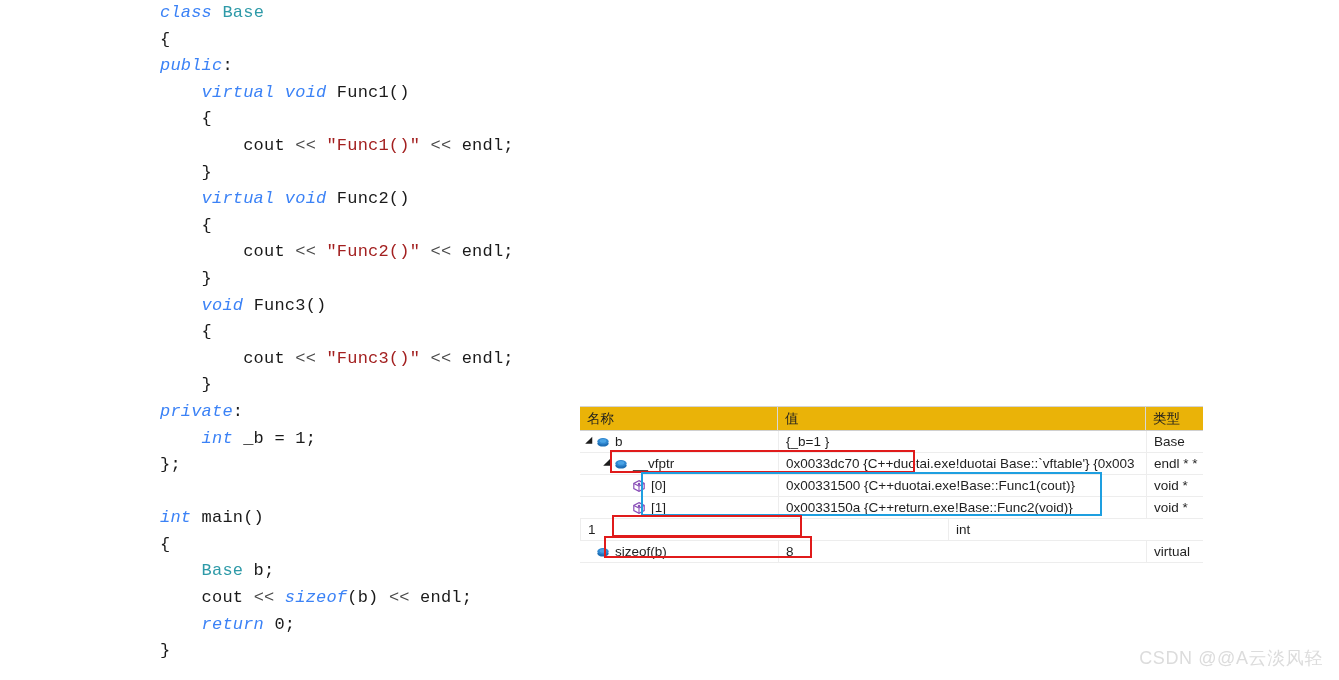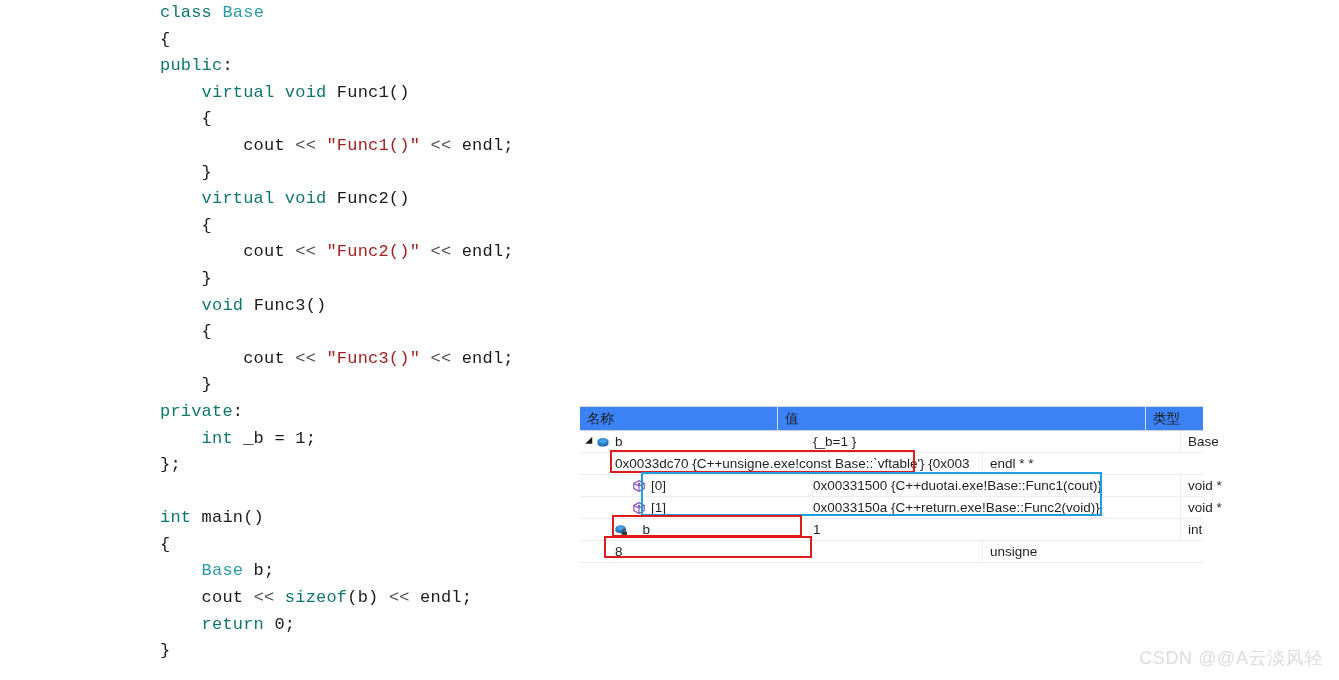--- a/index.html
+++ b/index.html
@@ -25,42 +25,42 @@
     font-size: 17px;
     line-height: 26.6px;
     color: #1a1a1a;
     white-space: pre;
     letter-spacing: 0.2px;
   }
   #code-pane .ln {
     height: 26.6px;
     white-space: pre;
   }
-  .kw    { color: #0f766e; }      
+  .kw    { color: #3b82f6; font-style: italic; }      
   .typ   { color: #2e9aa8; }      
   .str   { color: #a32020; }      
   .plain { color: #1a1a1a; }
   .op    { color: #4a4a4a; }      
 
   
   #watch-window {
     position: absolute;
     left: 580px;
     top: 406px;
     width: 623px;
     background: #ffffff;
     font-family: "Liberation Sans", sans-serif;
     font-size: 13.5px;
     color: #1f1f1f;
     border-top: 1px solid #d4d4d4;
   }
   #watch-header {
     display: flex;
     height: 23px;
-    background: #3b82f6;
+    background: #eab308;
     border-bottom: 1px solid #d0d0d0;
     align-items: flex-start;
   }
   #watch-header .hcell {
     height: 23px;
     line-height: 23px;
     padding-left: 7px;
     box-sizing: border-box;
     font-size: 13.5px;
     color: #1f1f1f;
@@ -80,21 +80,21 @@
   }
   .wrow .cell {
     height: 21px;
     line-height: 21px;
     box-sizing: border-box;
     overflow: hidden;
     white-space: nowrap;
     font-size: 13.5px;
   }
   .wrow .cell.col-name  { display: flex; align-items: center; }
-  .wrow .cell.col-value { border-left: 1px solid #ededed; margin-left: 34px; }
+  .wrow .cell.col-value { padding-left: 7px; border-left: 1px solid #ededed; }
   .wrow .cell.col-type  { padding-left: 7px; border-left: 1px solid #ededed; }
 
   
   .indent { display: inline-block; }
   .expander {
     width: 12px; height: 21px;
     display: inline-flex; align-items: center; justify-content: center;
     flex: 0 0 12px;
   }
   .expander .tri-open {
@@ -157,21 +157,35 @@
     <ellipse cx="7" cy="6.3" rx="5.6" ry="3.2" fill="#2f86cf"></ellipse>
     <ellipse cx="7" cy="5.9" rx="3.4" ry="1.8" fill="#4aa3e5"></ellipse>
   </svg>
           </span>
           <span class="lbl">b</span>
         </div>
         <div class="cell col-value">{_b=1 }</div>
         <div class="cell col-type">Base</div>
       </div>
       <div class="wrow">
-        <div class="cell col-value">0x0033dc70 {C++unsigne.exe!const Base::`vftable'} {0x003</div>
+        <div class="cell col-name">
+          <span class="indent" style="width: 22px;"></span>
+          <span class="expander">
+            <span class="tri-open"></span>
+          </span>
+          <span class="icn">
+            <svg width="14" height="14" viewBox="0 0 14 14">
+    <ellipse cx="7" cy="8.4" rx="5.6" ry="3.2" fill="#1f6fb5"></ellipse>
+    <ellipse cx="7" cy="6.3" rx="5.6" ry="3.2" fill="#2f86cf"></ellipse>
+    <ellipse cx="7" cy="5.9" rx="3.4" ry="1.8" fill="#4aa3e5"></ellipse>
+  </svg>
+          </span>
+          <span class="lbl">__vfptr</span>
+        </div>
+        <div class="cell col-value">0x0033dc70 {C++duotai.exe!duotai Base::`vftable'} {0x003</div>
         <div class="cell col-type">endl * *</div>
       </div>
       <div class="wrow">
         <div class="cell col-name">
           <span class="indent" style="width: 40px;"></span>
           <span class="expander blank"></span>
           <span class="icn">
             <svg width="14" height="14" viewBox="0 0 14 14">
     <path d="M7 1.6 L12.2 4.4 L12.2 9.6 L7 12.4 L1.8 9.6 L1.8 4.4 Z" fill="none" stroke="#8a4fb8" stroke-width="1.2"></path>
     <path d="M1.8 4.4 L7 7.1 L12.2 4.4 M7 7.1 L7 12.4" fill="none" stroke="#8a4fb8" stroke-width="1.1"></path>
@@ -193,40 +207,38 @@
     <path d="M1.8 4.4 L7 7.1 L12.2 4.4 M7 7.1 L7 12.4" fill="none" stroke="#8a4fb8" stroke-width="1.1"></path>
     <circle cx="7" cy="5.0" r="1.25" fill="#8a4fb8"></circle>
   </svg>
           </span>
           <span class="lbl">[1]</span>
         </div>
         <div class="cell col-value">0x0033150a {C++return.exe!Base::Func2(void)}</div>
         <div class="cell col-type">void *</div>
       </div>
       <div class="wrow">
-        <div class="cell col-name">
-          <span class="indent" style="width: 22px;"></span>
-          <span class="expander blank"></span>
-          <span class="icn">
-            <svg width="16" height="14" viewBox="0 0 16 14">
-    <ellipse cx="6.6" cy="7.2" rx="5.2" ry="3.0" fill="#1f6fb5"></ellipse>
-    <ellipse cx="6.6" cy="5.3" rx="5.2" ry="3.0" fill="#2f86cf"></ellipse>
-    <ellipse cx="6.6" cy="4.9" rx="3.1" ry="1.7" fill="#4aa3e5"></ellipse>
-    <rect x="7.6" y="8.4" width="5.4" height="4.4" rx="0.6" fill="#3a3a3a"></rect>
-    <path d="M8.9 8.4 V7.3 a1.4 1.4 0 0 1 2.8 0 V8.4" fill="none" stroke="#3a3a3a" stroke-width="1"></path>
-  </svg>
-          </span>
-          <span class="lbl">_b</span>
-        </div>
         <div class="cell col-value">1</div>
         <div class="cell col-type">int</div>
       </div>
       <div class="wrow">
+        <div class="cell col-name">
+          <span class="indent" style="width: 4px;"></span>
+          <span class="expander blank"></span>
+          <span class="icn">
+            <svg width="14" height="14" viewBox="0 0 14 14">
+    <ellipse cx="7" cy="8.4" rx="5.6" ry="3.2" fill="#1f6fb5"></ellipse>
+    <ellipse cx="7" cy="6.3" rx="5.6" ry="3.2" fill="#2f86cf"></ellipse>
+    <ellipse cx="7" cy="5.9" rx="3.4" ry="1.8" fill="#4aa3e5"></ellipse>
+  </svg>
+          </span>
+          <span class="lbl">sizeof(b)</span>
+        </div>
         <div class="cell col-value">8</div>
-        <div class="cell col-type">unsigne</div>
+        <div class="cell col-type">virtual</div>
       </div>
     </div>
 </div>
 
 <div id="annotation-layer">
     <div class="annot red" style="left: 610px; top: 450px; width: 305px; height: 23px;"></div>
     <div class="annot blue" style="left: 641px; top: 472px; width: 461px; height: 44px;"></div>
     <div class="annot red" style="left: 612px; top: 515px; width: 190px; height: 22px;"></div>
     <div class="annot red" style="left: 604px; top: 536px; width: 208px; height: 22px;"></div>
   </div>

